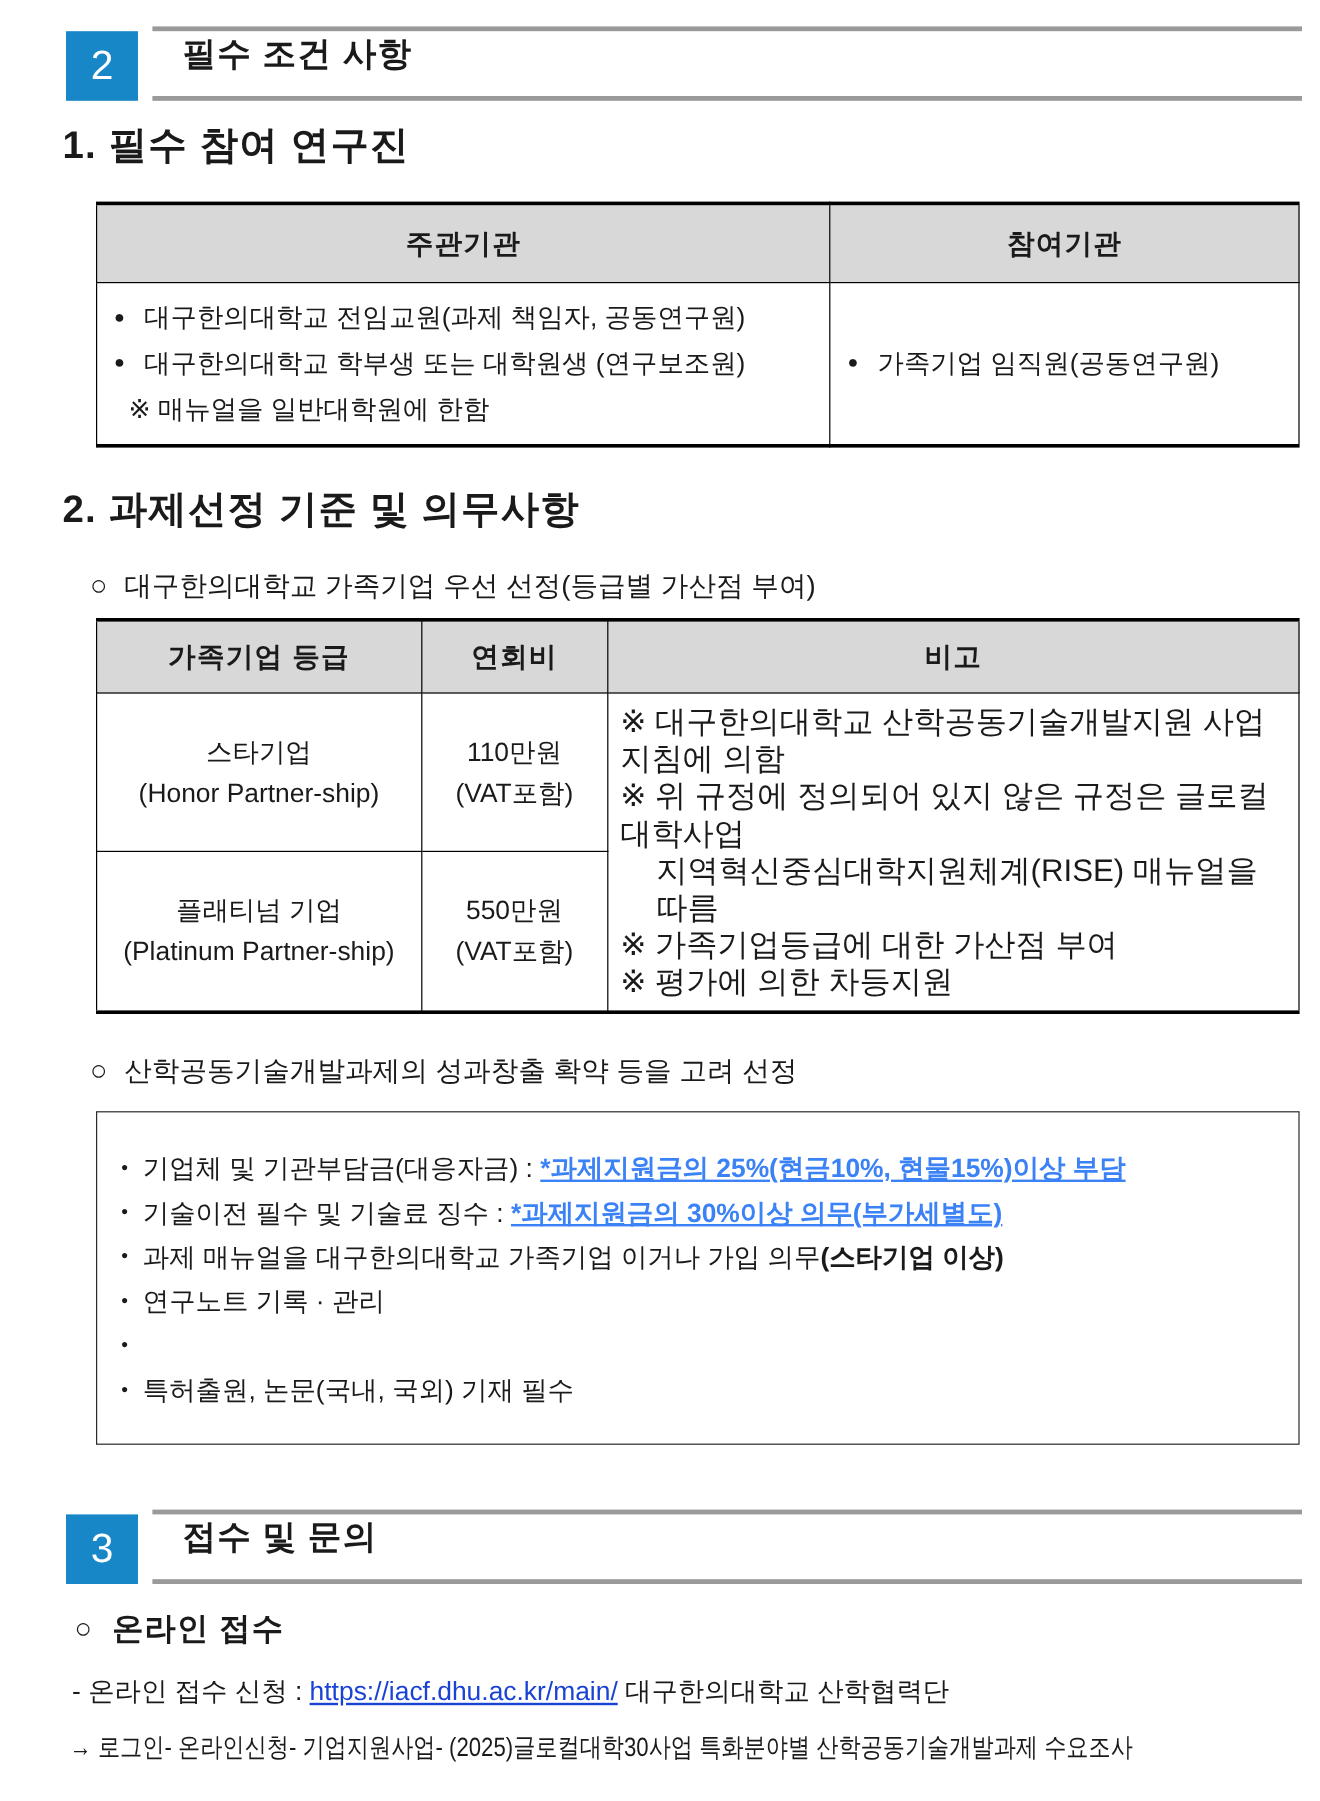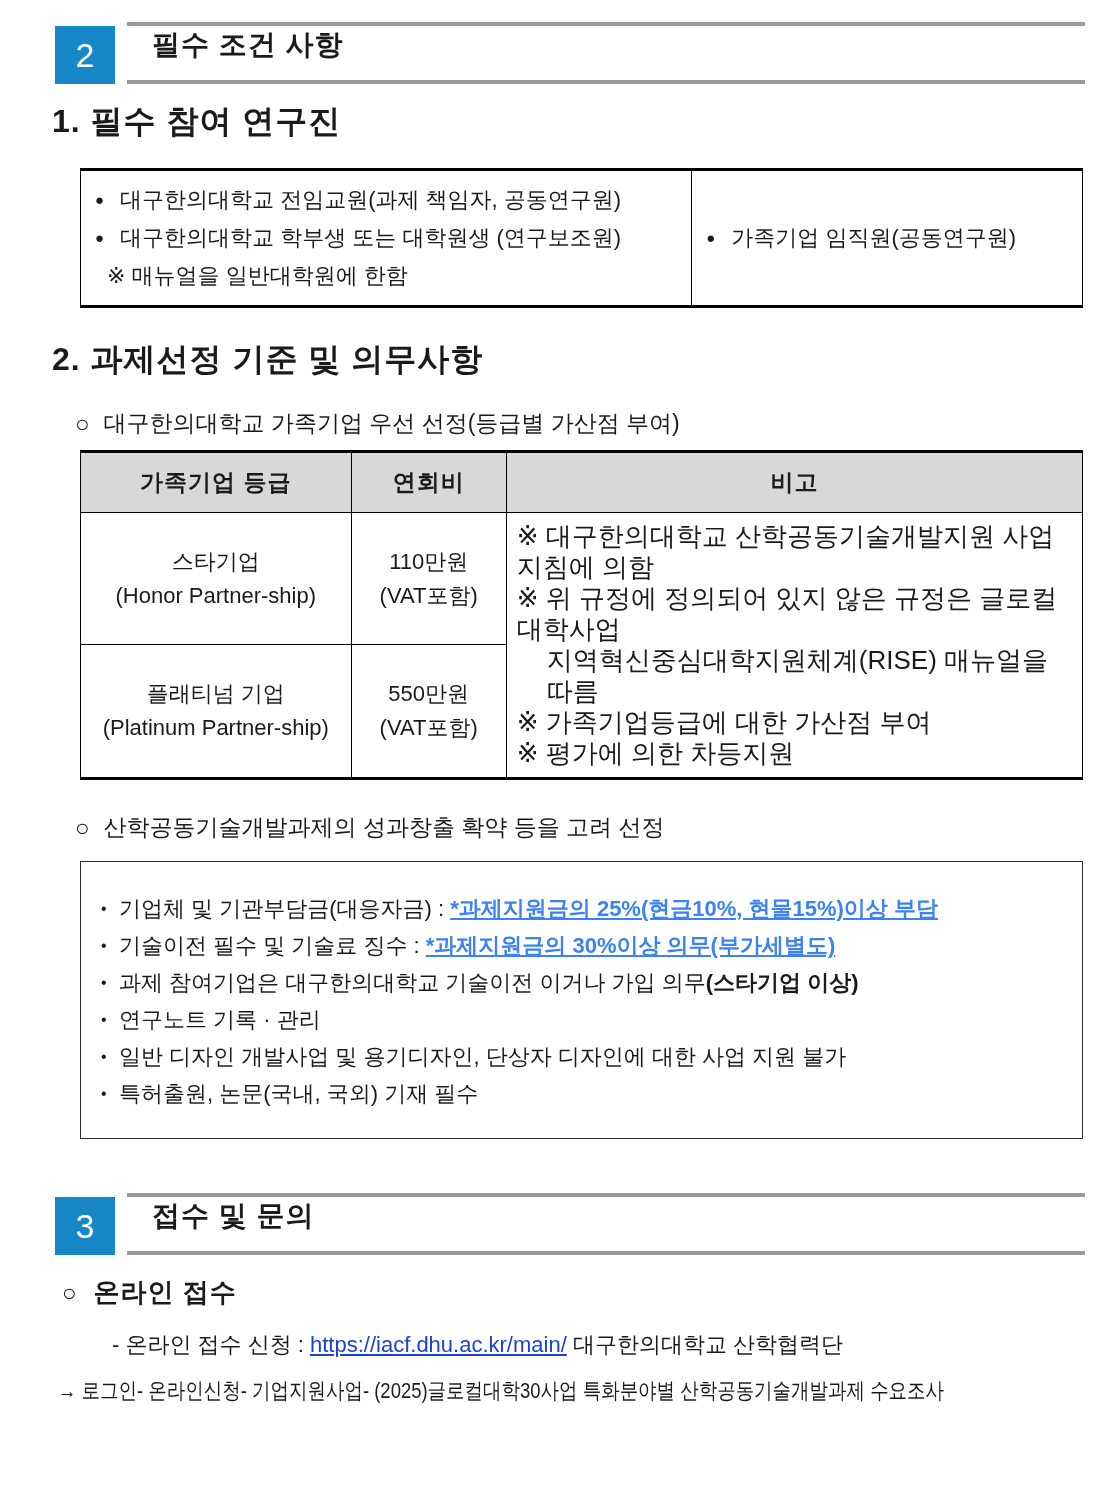--- a/index.html
+++ b/index.html
@@ -42,21 +42,21 @@
   .obligation-box{
     width:961px;margin-left:80px;border:1px solid #2a2a2a;background:#fff;
     padding:28px 20px 26px 20px;
   }
   .ob-row{display:flex;font-size:22px;line-height:37px;}
   .ob-bullet{width:18px;flex:0 0 auto;font-size:16px;}
   .red-seg{color:#3b82f6;font-weight:bold;text-decoration:underline;}
   .bold-seg{font-weight:bold;margin-top:13px;}
   
   .online-heading{font-size:26px;font-weight:bold;margin:20px 0 0 62px;display:flex;align-items:center;gap:16px;letter-spacing:1px;}
-  .dash-line{font-size:22px;margin:20px 0 0 112px;}
+  .dash-line{font-size:22px;margin:20px 0 0 60px;}
   .link{color:#1a43d6;text-decoration:underline;}
   .condensed-line{
     font-size:22px;margin:16px 0 0 58px;white-space:nowrap;
     display:inline-block;transform:scaleX(0.84);transform-origin:left center;
   }
   .spacer-s2-table1{height:24px;}
 </style>
 </head>
 <body>
 
@@ -75,20 +75,24 @@
 
 <div class="spacer-s2-table1"></div>
 
 
 <table class="t1">
   <colgroup>
       <col style="width:61%">
       <col style="width:39%">
     </colgroup>
   <tbody>
+      <tr>
+    <th>주관기관</th>
+    <th>참여기관</th>
+  </tr>
   <tr>
     <td>
       <div class="bullet-row">
         <span class="bullet-dot">●</span>
         <span>대구한의대학교 전임교원(과제 책임자, 공동연구원)</span>
       </div>
       <div class="bullet-row">
         <span class="bullet-dot">●</span>
         <span>대구한의대학교 학부생 또는 대학원생 (연구보조원)</span>
       </div>
@@ -165,29 +169,28 @@
   <div class="ob-row">
     <span class="ob-bullet">•</span>
     <span><span>기업체 및 기관부담금(대응자금) : </span><span class="red-seg">*과제지원금의 25%(현금10%, 현물15%)이상 부담</span></span>
   </div>
   <div class="ob-row">
     <span class="ob-bullet">•</span>
     <span><span>기술이전 필수 및 기술료 징수 : </span><span class="red-seg">*과제지원금의 30%이상 의무(부가세별도)</span></span>
   </div>
   <div class="ob-row">
     <span class="ob-bullet">•</span>
-    <span><span>과제 참여기업은 대구한의대학교 기술이전 이거나 가입 의무</span><span class="bold-seg">(스타기업 이상)</span></span>
+    <span><span>과제 매뉴얼을 대구한의대학교 가족기업 이거나 가입 의무</span><span class="bold-seg">(스타기업 이상)</span></span>
   </div>
   <div class="ob-row">
     <span class="ob-bullet">•</span>
     <span>연구노트 기록 · 관리</span>
   </div>
   <div class="ob-row">
     <span class="ob-bullet">•</span>
-    <span>일반 디자인 개발사업 및 용기디자인, 단상자 디자인에 대한 사업 지원 불가</span>
   </div>
   <div class="ob-row">
     <span class="ob-bullet">•</span>
     <span>특허출원, 논문(국내, 국외) 기재 필수</span>
   </div>
 </div>
 
 
 <div class="section-header" style="margin-top:54px;">
   <div class="num-box">3</div>

